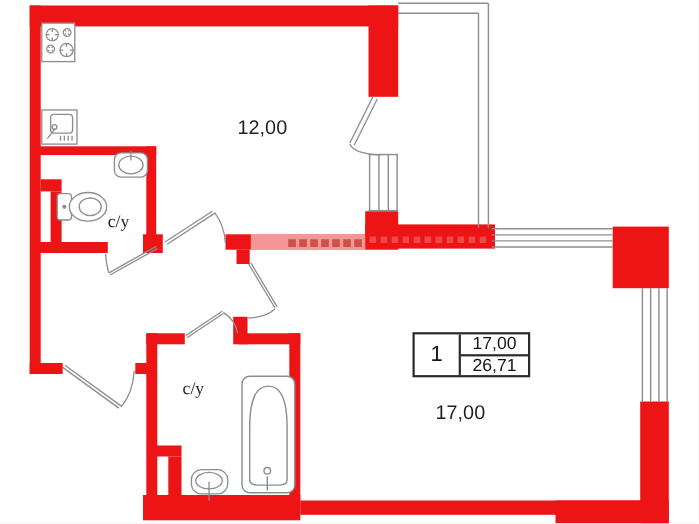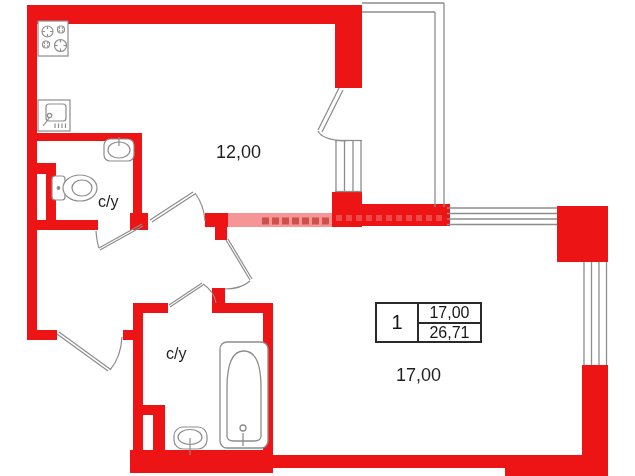--- a/index.html
+++ b/index.html
@@ -7,21 +7,21 @@
     position:relative;width:635px;height:476px;background:#fff;
     outline:1px solid #d8d8d8;overflow:hidden;
     font-family:"Liberation Sans",sans-serif;
   }
   svg{position:absolute;left:0;top:0;}
   .lbl{
     position:absolute;color:#1f1f1f;font-family:"Liberation Sans",sans-serif;
     white-space:nowrap;line-height:1;
   }
   .lbl.num{font-size:18px;}
-  .lbl.room{font-size:16px;}
+  .lbl.room{font-size:16px;font-family:Liberation Serif, serif;}
   .sumtable{
     position:absolute;left:375px;top:302px;width:107px;height:41px;
     border:2px solid #2a2a2a;background:#fff;display:flex;box-sizing:border-box;
     color:#161616;
   }
   .sumtable .cell-left{
     width:40px;border-right:2px solid #2a2a2a;display:flex;
     align-items:center;justify-content:center;font-size:20px;
   }
   .sumtable .col-right{flex:1;display:flex;flex-direction:column;}
@@ -172,21 +172,21 @@
       <line x1="243" y1="433" x2="243" y2="446"></line>
     </g>
 
     <g stroke="#8d8d8d" stroke-width="1.2" fill="none">
       <rect x="174" y="427" width="33" height="22" rx="9" fill="#ffffff"></rect>
       <ellipse cx="190" cy="437" rx="12" ry="7.5"></ellipse>
       <line x1="190" y1="438" x2="190" y2="455"></line>
     </g>
   </svg>
 
-  <div class="lbl num" style="left:216px;top:107px;margin-top:36px;">12,00</div>
+  <div class="lbl num" style="left:216px;top:107px;">12,00</div>
   <div class="lbl num" style="left:396px;top:366px;">17,00</div>
   <div class="lbl room" style="left:98px;top:194px;">с/у</div>
   <div class="lbl room" style="left:166px;top:346px;">с/у</div>
 
   <div class="sumtable">
     <div class="cell-left">1</div>
     <div class="col-right">
       <div>17,00</div>
       <div>26,71</div>
     </div>

